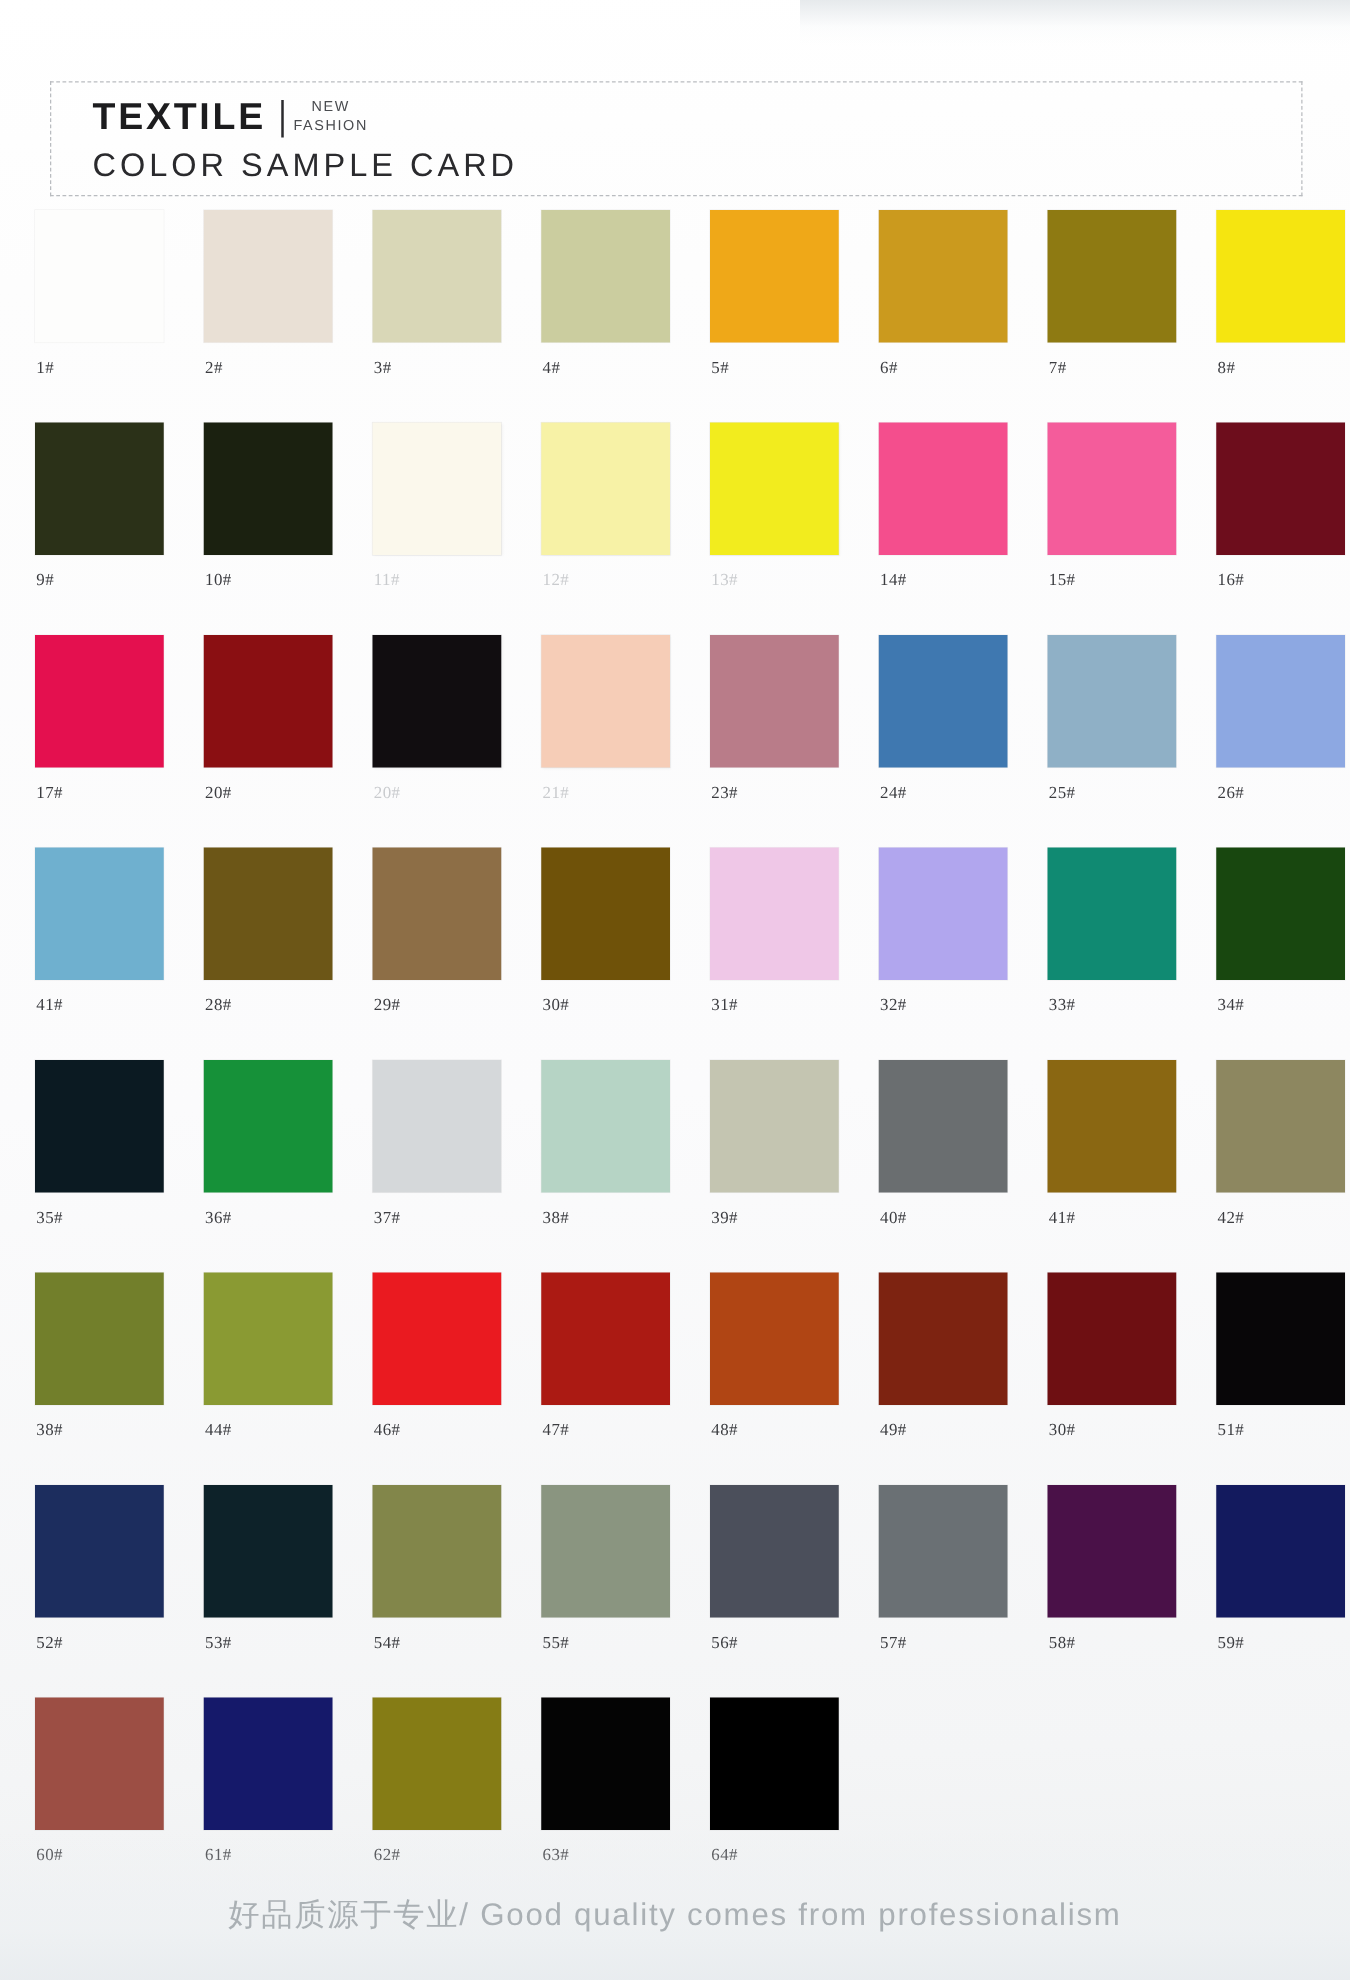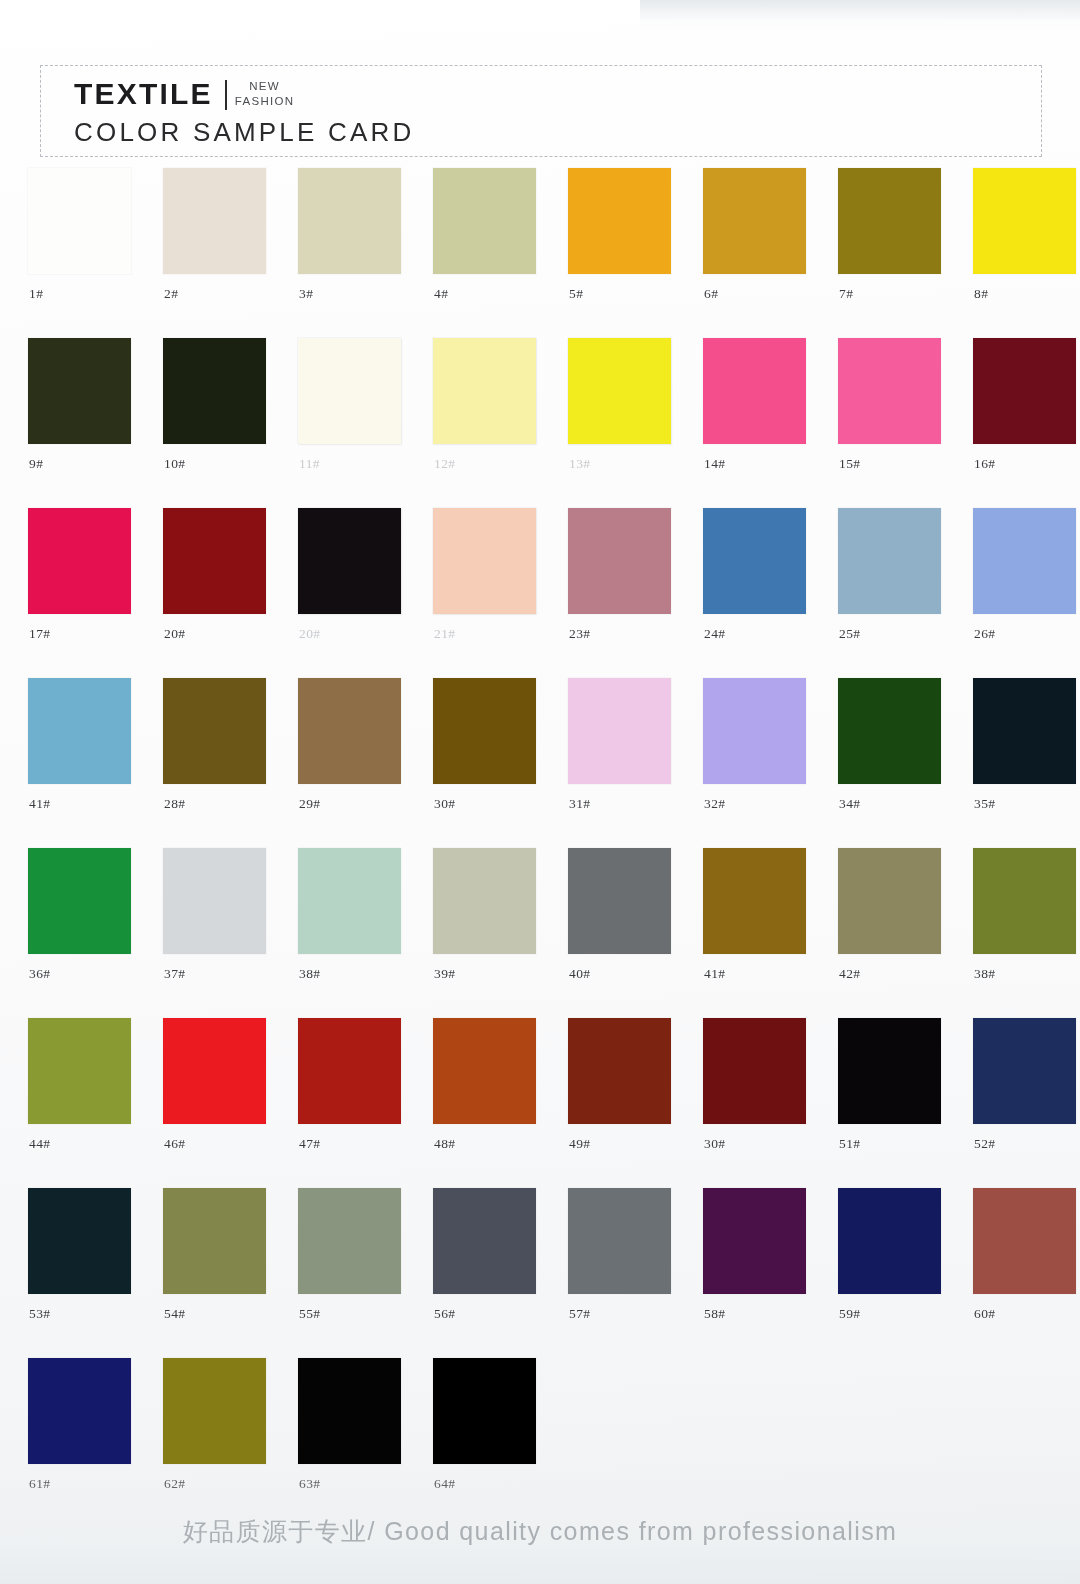--- a/index.html
+++ b/index.html
@@ -279,20 +279,24 @@
       </div>
       <div class="cell">
         <div class="swatch" style="background: rgb(239, 199, 231);"></div>
         <div class="sw-label">31#</div>
       </div>
       <div class="cell">
         <div class="swatch" style="background: rgb(177, 166, 238);"></div>
         <div class="sw-label">32#</div>
       </div>
       <div class="cell">
+        <div class="swatch" style="background: rgb(16, 138, 114);"></div>
+        <div class="sw-label">33#</div>
+      </div>
+      <div class="cell">
         <div class="swatch" style="background: rgb(24, 71, 15);"></div>
         <div class="sw-label">34#</div>
       </div>
       <div class="cell">
         <div class="swatch" style="background: rgb(11, 26, 34);"></div>
         <div class="sw-label">35#</div>
       </div>
       <div class="cell">
         <div class="swatch" style="background: rgb(22, 145, 57);"></div>
         <div class="sw-label">36#</div>

